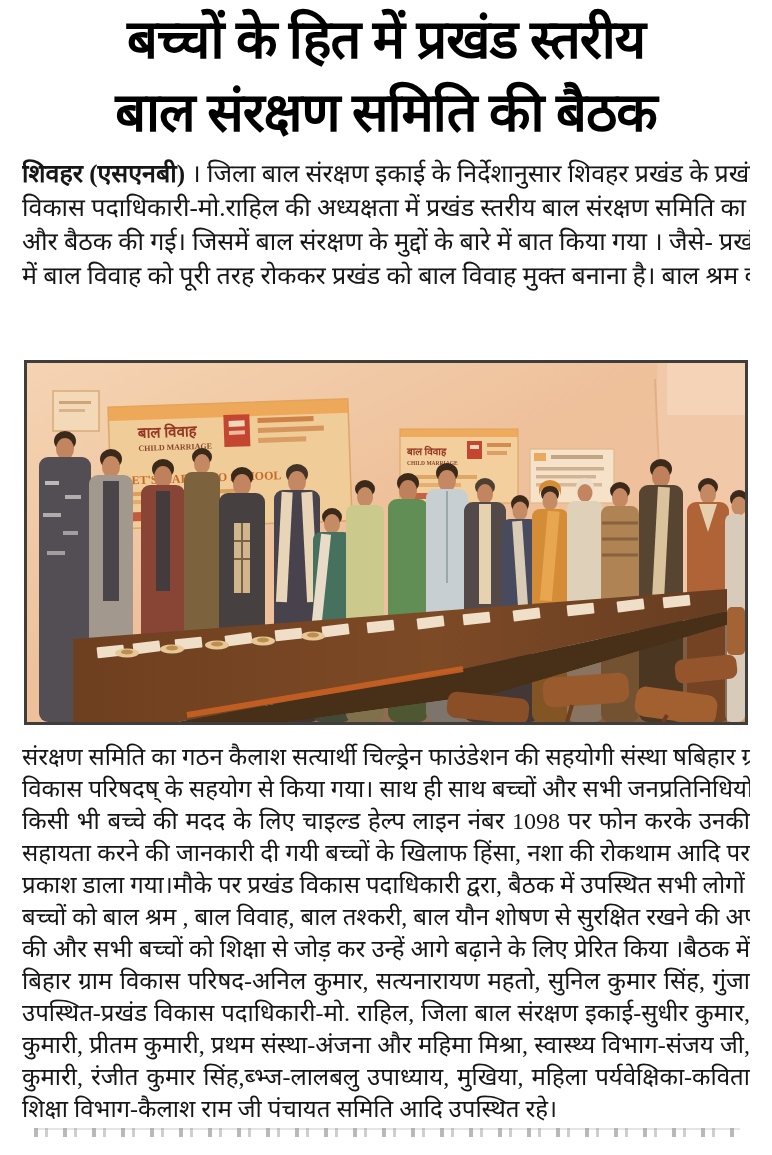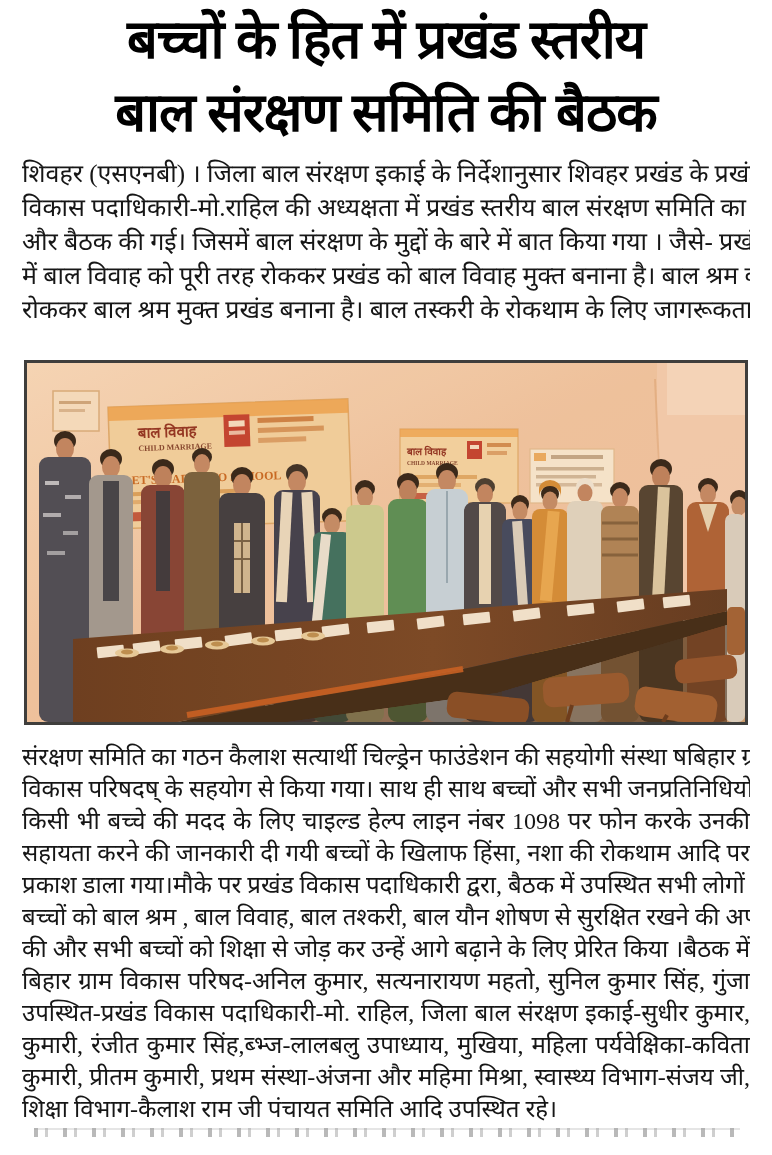--- a/index.html
+++ b/index.html
@@ -15,21 +15,21 @@
     text-align:center;font-weight:700;font-size:54px;line-height:73px;
     color:#000;letter-spacing:-1px;
   }
   .headline div{white-space:nowrap;}
 
   .para{position:absolute;left:22px;width:728px;color:#161616;}
   #para1{top:157px;font-size:25px;line-height:34px;}
   #para2{top:741px;font-size:24px;line-height:32px;}
   .para > div{text-align:justify;text-align-last:justify;overflow:hidden;white-space:nowrap;}
   .para > div:last-child{text-align-last:left;}
-  .dateline{font-weight:400;}
+  .dateline{font-weight:700;}
 
   .photo-figure{
     position:absolute;top:360px;left:24px;width:718px;height:359px;
     border:3px solid #3f3e3c;background:#eec09c;box-sizing:content-box;
   }
   .photo-figure svg{display:block;}
 
   .ghost-line{
     position:absolute;top:1128px;left:34px;width:706px;height:9px;
     opacity:.45;filter:blur(.6px);
@@ -48,21 +48,20 @@
     <div>बाल संरक्षण समिति की बैठक</div>
   </div>
 
   <div class="para" id="para1">
     <div>
       <span class="dateline">शिवहर (एसएनबी)</span><span> । जिला बाल संरक्षण इकाई  के निर्देशानुसार शिवहर प्रखंड के प्रखंड</span>
     </div>
   <div>विकास पदाधिकारी-मो.राहिल की अध्यक्षता में प्रखंड स्तरीय बाल संरक्षण समिति का पुनर्गठन</div>
       <div>और  बैठक की गई। जिसमें बाल संरक्षण के मुद्दों के बारे में बात किया गया । जैसे-   प्रखंड</div>
       <div>में बाल विवाह को पूरी तरह  रोककर प्रखंड को बाल विवाह मुक्त बनाना है। बाल श्रम को</div>
-      <div>रोककर बाल श्रम मुक्त प्रखंड बनाना है। बाल तस्करी के रोकथाम के लिए  जागरूकता</div>
     </div>
 
   <div class="photo-figure">
     <svg width="718" height="359" viewBox="0 0 718 359" preserveAspectRatio="none">
       <defs>
         <linearGradient id="wall" x1="0" y1="0" x2="1" y2="1">
           <stop offset="0" stop-color="#f7dcc0"></stop>
           <stop offset="0.45" stop-color="#f0c6a4"></stop>
           <stop offset="1" stop-color="#eec2a6"></stop>
         </linearGradient>
@@ -316,20 +315,20 @@
   <div class="para" id="para2">
       <div>संरक्षण समिति का गठन कैलाश सत्यार्थी चिल्ड्रेन फाउंडेशन की सहयोगी संस्था षबिहार ग्राम</div>
       <div>विकास परिषदष् के सहयोग से किया गया। साथ ही साथ बच्चों और सभी जनप्रतिनिधियों को</div>
       <div>किसी भी बच्चे की मदद के लिए चाइल्ड हेल्प लाइन नंबर 1098 पर फोन करके उनकी</div>
       <div>सहायता करने की जानकारी दी गयी बच्चों के खिलाफ हिंसा, नशा की रोकथाम आदि पर</div>
       <div>प्रकाश डाला गया।मौके पर प्रखंड विकास पदाधिकारी द्वरा,  बैठक में उपस्थित सभी लोगों से</div>
       <div>बच्चों को बाल श्रम , बाल विवाह, बाल तश्करी, बाल यौन शोषण से सुरक्षित रखने की अपील</div>
       <div>की और सभी बच्चों को शिक्षा से जोड़ कर उन्हें आगे बढ़ाने के लिए प्रेरित किया ।बैठक में</div>
       <div>बिहार ग्राम विकास परिषद-अनिल कुमार, सत्यनारायण महतो, सुनिल कुमार सिंह, गुंजा</div>
       <div>उपस्थित-प्रखंड विकास पदाधिकारी-मो. राहिल, जिला बाल संरक्षण इकाई-सुधीर कुमार,</div>
+      <div>कुमारी, प्रीतम कुमारी, प्रथम संस्था-अंजना और महिमा मिश्रा, स्वास्थ्य विभाग-संजय जी,</div>
       <div>कुमारी, रंजीत कुमार सिंह,ब्भ्ज-लालबलु उपाध्याय, मुखिया, महिला पर्यवेक्षिका-कविता</div>
-      <div>कुमारी, प्रीतम कुमारी, प्रथम संस्था-अंजना और महिमा मिश्रा, स्वास्थ्य विभाग-संजय जी,</div>
       <div>शिक्षा विभाग-कैलाश राम जी पंचायत समिति आदि उपस्थित रहे।</div>
     </div>
 
   <div class="ghost-line"></div>
 
 </div>
 
 </body></html>

